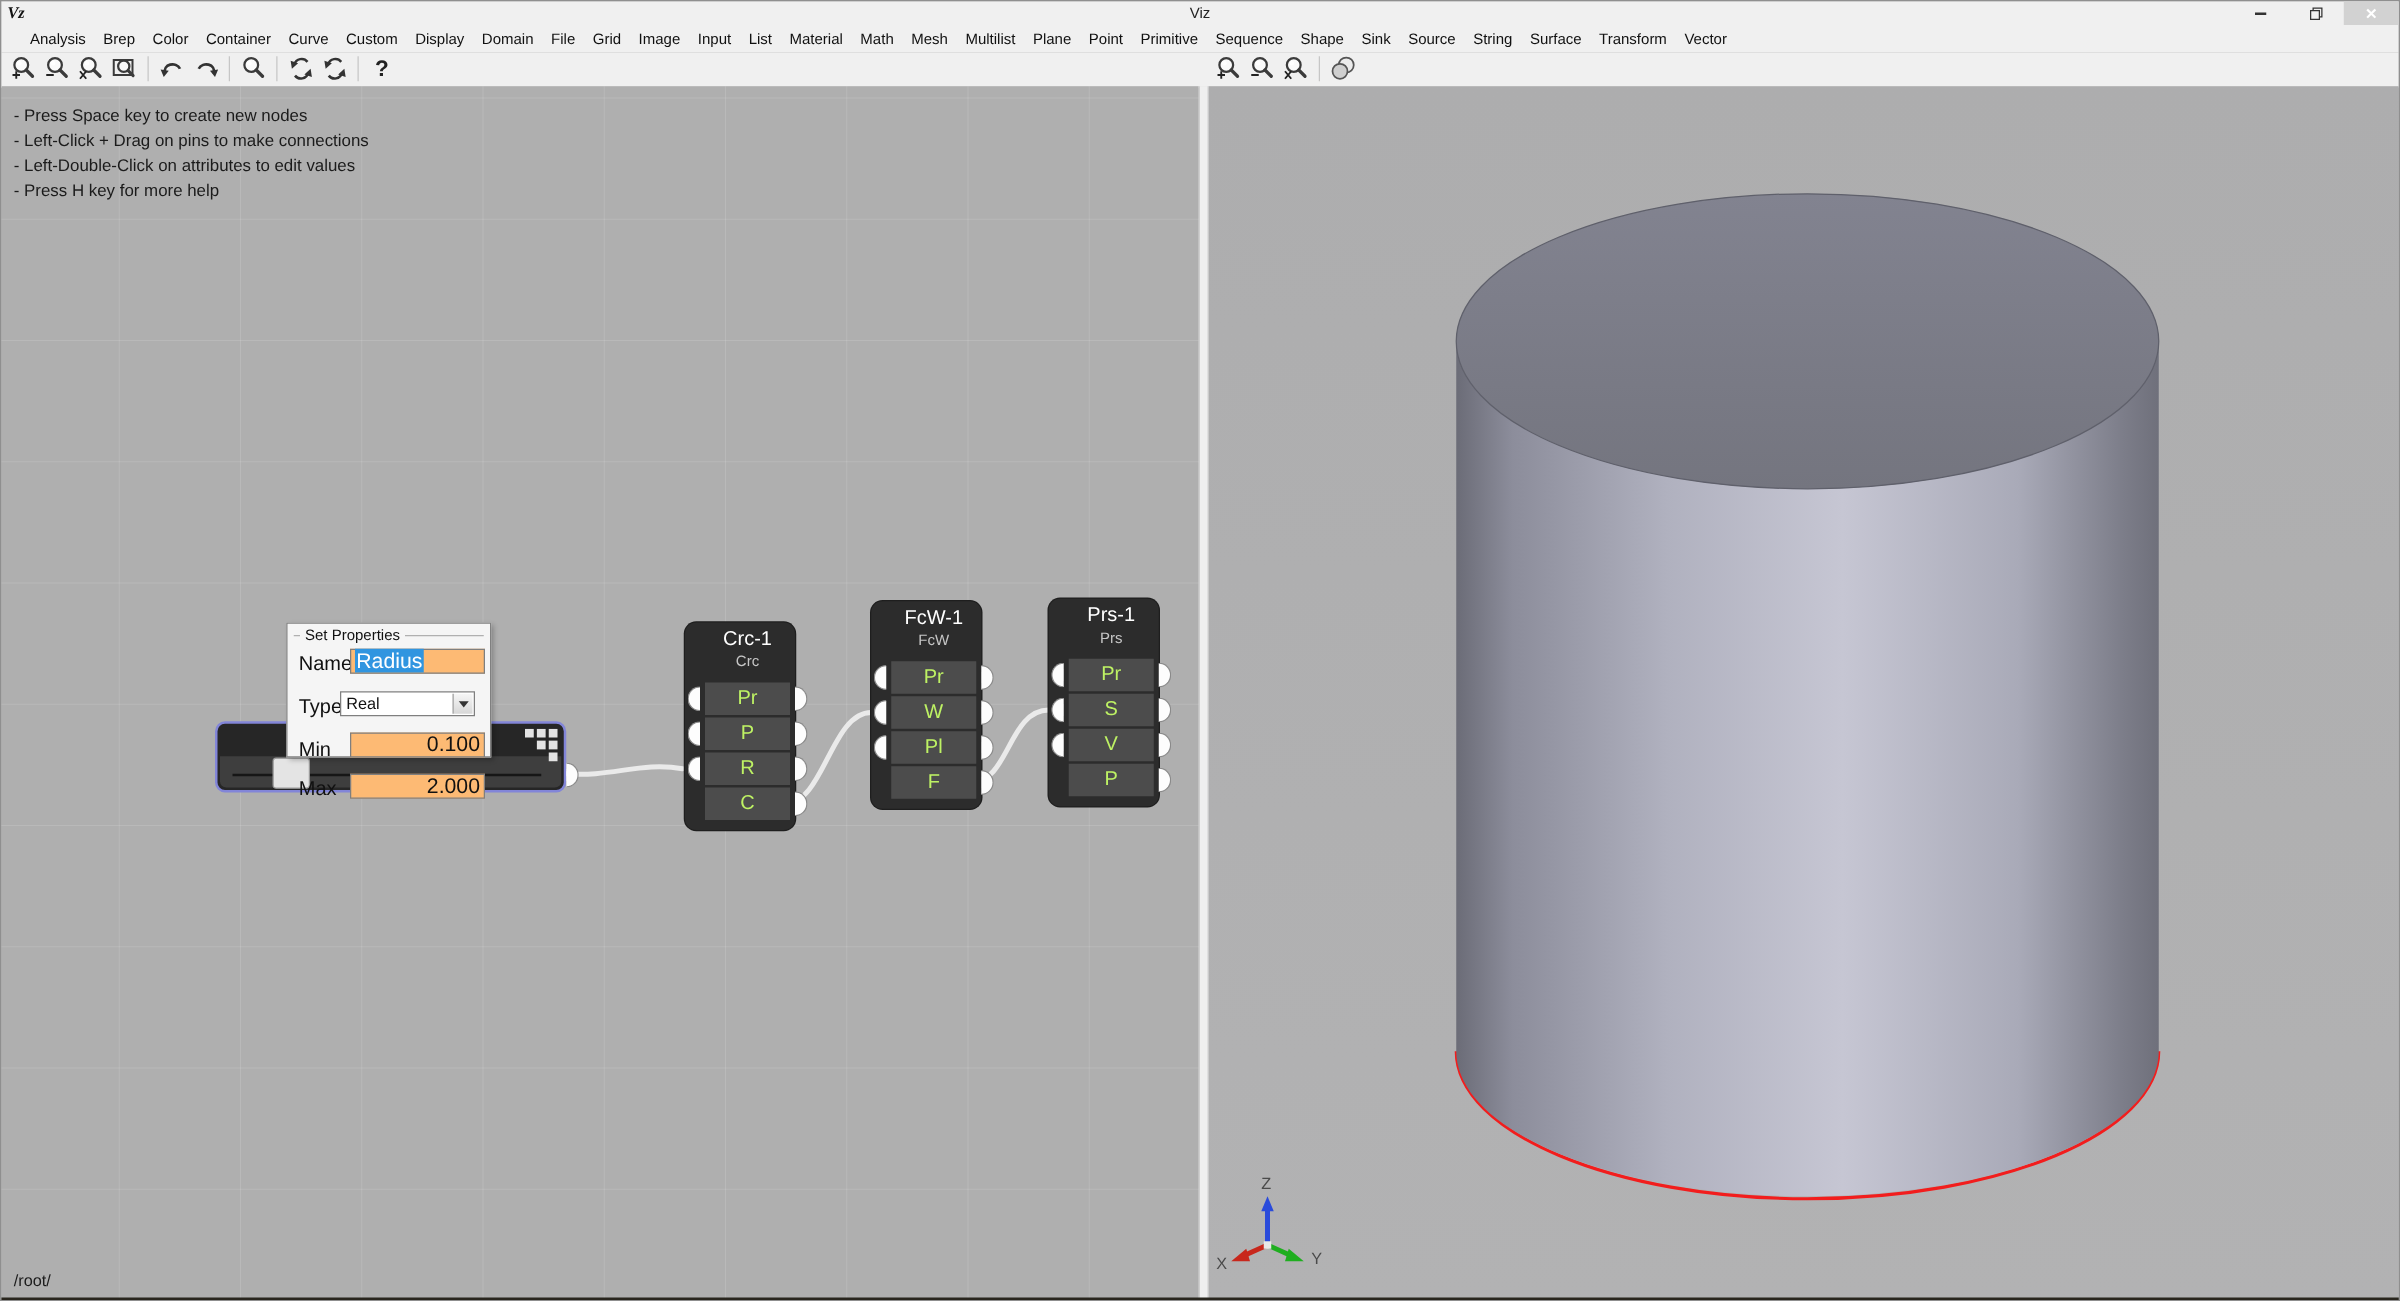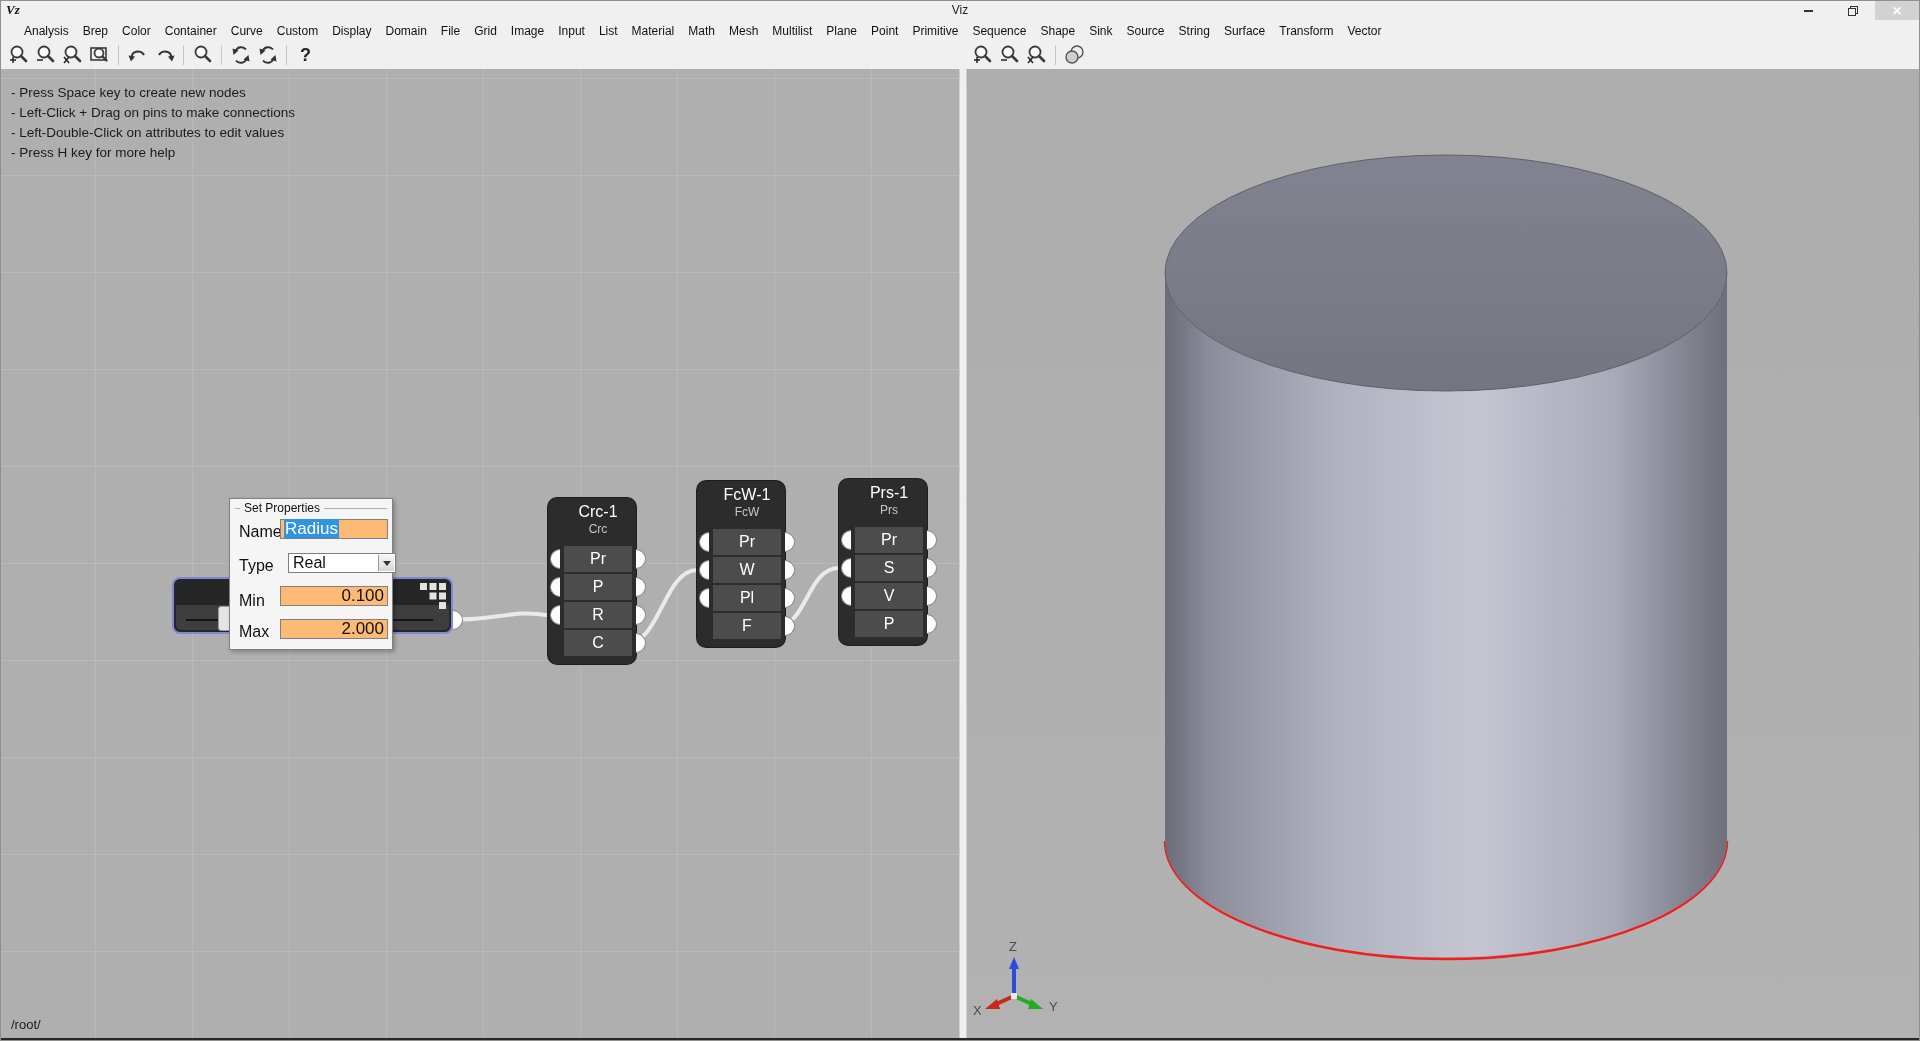--- a/index.html
+++ b/index.html
@@ -43,49 +43,49 @@
   
   .wires{position:absolute;left:0;top:0;z-index:1;}
   
   .gnode{position:absolute;width:76px;background:#2c2c2c;border-radius:9px;z-index:2;
          box-shadow:0 0 0 1px #1e1e1e;padding-bottom:6px;padding-left:12px;}
   .ntitle{margin-top:4px;font-size:16px;line-height:20px;color:#fff;text-align:center;}
   .nsub{font-size:12px;line-height:14px;color:#c6c6c6;text-align:center;}
   .nrows{margin-top:10px;}
   .nrow{position:relative;height:26px;margin:0 4px 2px;background:#4c4c4c;
         display:flex;align-items:center;justify-content:center;
-        font-size:16px;color:#ffffff;}
+        font-size:16px;color:#bef264;}
   .pin{position:absolute;width:9px;height:18px;background:#fdfdfd;border:1px solid #8a8a8a;
        top:3px;box-sizing:content-box;}
   .pin.in{left:-14px;border-radius:10px 0 0 10px;border-right:none;}
   .pin.out{right:-14px;border-radius:0 10px 10px 0;border-left:none;}
   
   .slider-node{position:absolute;left:171px;top:508px;width:281px;height:57px;z-index:2;
                background:#262626;border:2px solid #8285d8;border-radius:8px;box-sizing:border-box;}
   .slider-lower{position:absolute;left:2px;right:2px;bottom:2px;height:25px;background:#3e3e3e;
                 border-radius:0 0 5px 5px;}
   .slider-track{position:absolute;left:12px;right:18px;top:40px;height:2px;background:#161616;}
   .slider-handle{position:absolute;left:44px;top:27px;width:30px;height:25px;background:#e4e4e4;
                  border:1px solid #9a9a9a;border-radius:3px;box-sizing:border-box;}
   .grip{position:absolute;right:4px;top:4px;}
   .spin{position:absolute;right:-12px;top:31px;width:9px;height:18px;background:#fdfdfd;
         border:1px solid #8a8a8a;border-left:none;border-radius:0 10px 10px 0;}
   
-  .dialog{position:absolute;left:228px;top:429px;width:164px;height:152px;background:#f5f5f5;
+  .dialog{position:absolute;left:228px;top:429px;width:164px;height:108px;background:#f5f5f5;
           border:1px solid #808080;box-shadow:2px 2px 4px rgba(0,0,0,.25);z-index:5;box-sizing:border-box;}
   .grp-line{position:absolute;left:5px;right:5px;top:9px;border-top:1px solid #b0b0b0;}
   .grp-title{position:absolute;left:10px;top:2px;font-size:12px;color:#111;background:#f5f5f5;padding:0 4px;}
   .dlg-label{position:absolute;left:9px;font-size:16px;color:#111;}
   .dlg-input{position:absolute;left:50px;width:108px;height:20px;background:#fdba74;
              border:1px solid #7f7f7f;font-size:17px;line-height:18px;padding:0 3px;
              box-sizing:border-box;color:#111;}
   .dlg-input.num{text-align:right;}
   .sel-text{background:#3095e0;color:#fff;padding:0 1px;}
-  .combo{position:absolute;left:58px;width:108px;height:20px;background:#fff;
-         border:1px solid #7f7f7f;box-sizing:border-box;font-size:16px;line-height:18px;color:#111;}
+  .combo{position:absolute;left:42px;width:108px;height:20px;background:#fff;
+         border:1px solid #7f7f7f;box-sizing:border-box;font-size:13px;line-height:18px;color:#111;}
   .combo-text{position:absolute;left:4px;top:0;}
   .combo-btn{position:absolute;right:1px;top:1px;bottom:1px;width:15px;
              background:linear-gradient(#f6f6f6,#d7d7d7);border-left:1px solid #9a9a9a;
              display:flex;align-items:center;justify-content:center;}
   .combo-arrow{width:0;height:0;border-left:4px solid transparent;border-right:4px solid transparent;
                border-top:5px solid #333;}
 </style>
 </head>
 <body>
 

